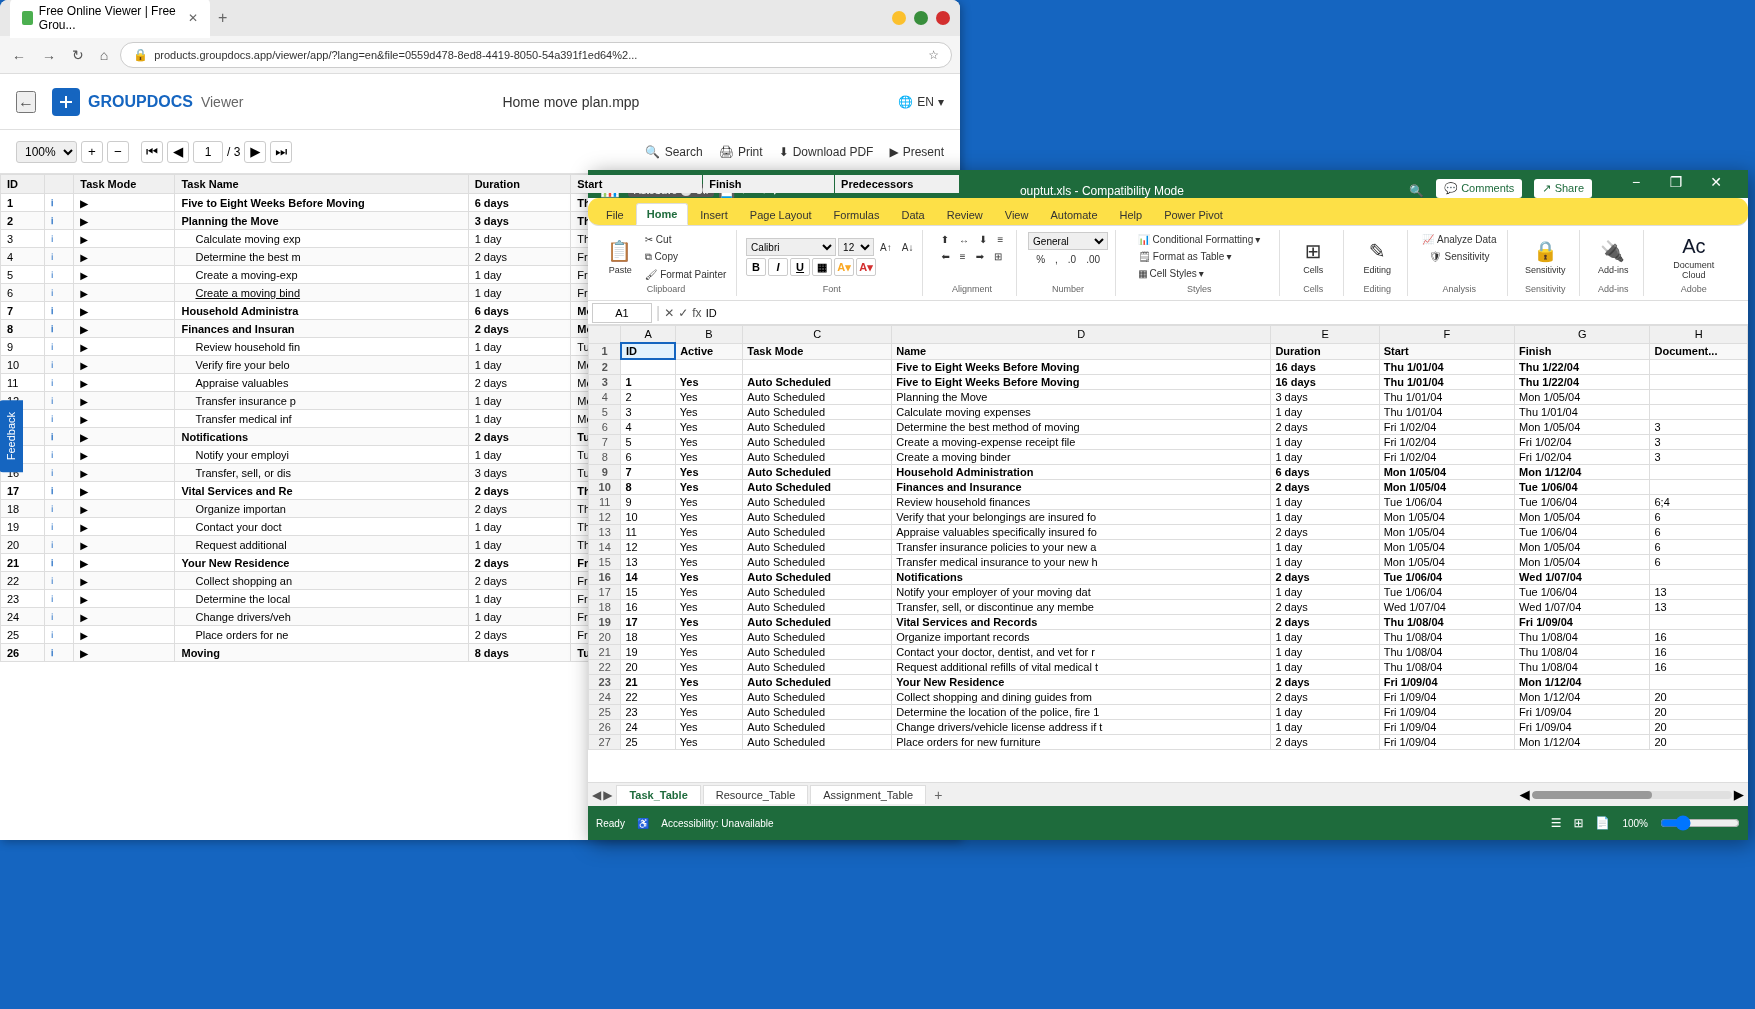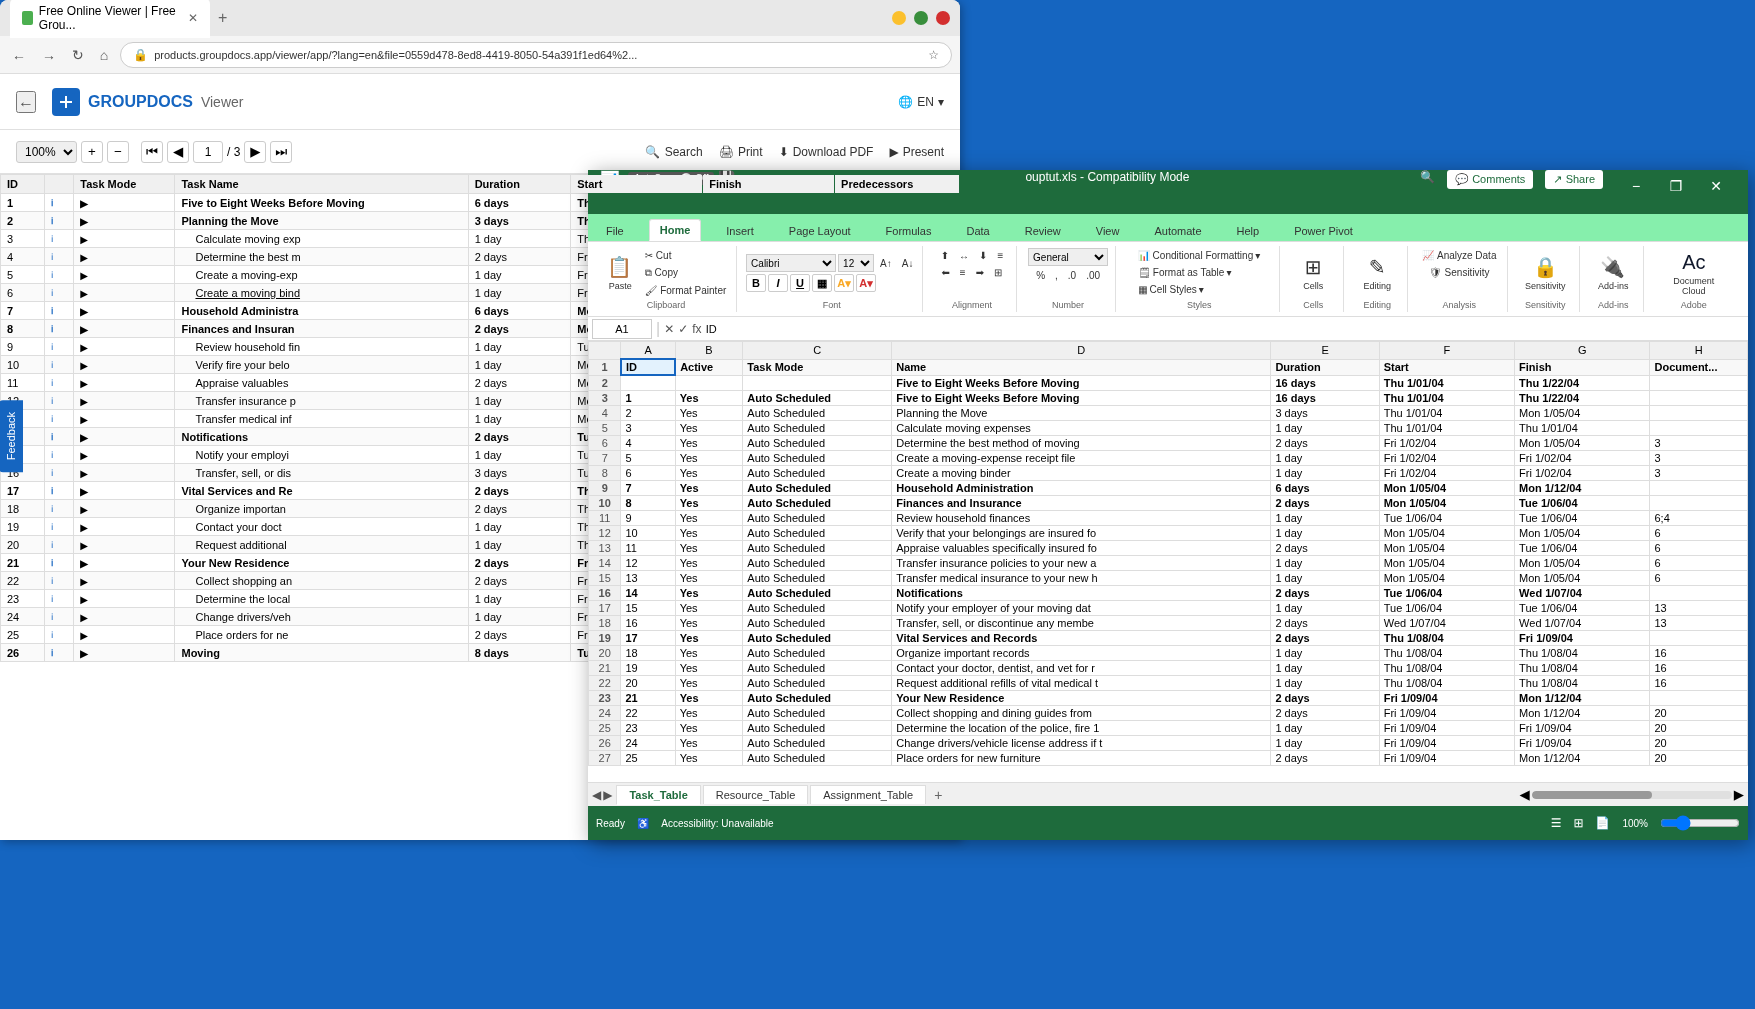--- a/index.html
+++ b/index.html
@@ -131,42 +131,43 @@
       left: 588px;
       width: 1160px;
       height: 670px;
       background: #fff;
       box-shadow: 4px 4px 20px rgba(0,0,0,0.4);
       display: flex;
       flex-direction: column;
     }
     .excel-titlebar {
       background: #1e6b3c;
-      height: 44px;
-      display: flex;
-      align-items: flex-start;
+      height: 28px;
+      display: flex;
+      align-items: flex-end;
       padding: 0 12px;
       color: #fff;
       font-size: 12px;
       gap: 8px;
     }
     .excel-title { flex: 1; text-align: center; font-size: 12px; }
     .excel-wc { display: flex; gap: 0; margin-left: auto; }
     .excel-wc-btn { width: 40px; height: 32px; border: none; background: none; color: #fff; cursor: pointer; font-size: 14px; display: flex; align-items: center; justify-content: center; }
     .excel-qs { display: flex; align-items: center; gap: 4px; margin-right: 16px; }
     .excel-qs-btn { background: none; border: none; color: #fff; cursor: pointer; font-size: 14px; }
 
     .excel-ribbon-tabs {
-      background: #86efac;
+      background: #fde047;
       height: 28px;
       display: flex;
       align-items: flex-end;
       padding: 0 8px;
       border-bottom: 1px solid #ddd;
-      gap: 15px;
+      gap: 2px;
+      border-radius: 11px;
     }
     .ribbon-tab {
       padding: 4px 10px;
       font-size: 11px;
       cursor: pointer;
       color: #333;
       border-radius: 3px 3px 0 0;
     }
     .ribbon-tab.active {
       background: #fff;
@@ -388,20 +389,21 @@
     <div class="gd-logo">
       <div class="gd-logo-icon">
         <svg width="18" height="18" viewBox="0 0 18 18" fill="none">
             <rect width="18" height="18" rx="3" fill="#1565c0"></rect>
             <path d="M3 9h12M9 3v12" stroke="white" stroke-width="2"></path>
           </svg>
       </div>
       <span class="gd-logo-text">GROUPDOCS</span>
       <span class="gd-viewer-text">Viewer</span>
     </div>
+    <div class="gd-filename">Home move plan.mpp</div>
     <div class="gd-lang">
       🌐 <span>EN</span> ▾
     </div>
   </div>
 
   <div class="viewer-toolbar">
     <div class="zoom-control">
       <select class="zoom-select">
         <option>100%</option>
         <option>75%</option>
@@ -717,21 +719,21 @@
     <div class="excel-qs">
       <button class="excel-qs-btn" style="font-size:10px; background:#555; padding:1px 6px; border-radius:3px; color:#fff; border:none; cursor:pointer;">AutoSave ⚪ Off</button>
       <button class="excel-qs-btn">💾</button>
       <button class="excel-qs-btn">↩</button>
       <button class="excel-qs-btn">↪</button>
       <button class="excel-qs-btn">▾</button>
     </div>
     <span class="excel-title">ouptut.xls - Compatibility Mode</span>
     <button style="background:none;border:none;color:#fff;cursor:pointer;font-size:12px;margin-right:4px;">🔍</button>
     <button style="background:#fff;color:#1e6b3c;border:none;padding:3px 8px;border-radius:3px;font-size:11px;cursor:pointer;margin-right:4px;">💬 <span>Comments</span></button>
-    <button style="background:#fff;color:#1e6b3c;border:none;padding:3px 8px;border-radius:3px;font-size:11px;cursor:pointer;margin-right:5px;">↗ <span>Share</span></button>
+    <button style="background:#fff;color:#1e6b3c;border:none;padding:3px 8px;border-radius:3px;font-size:11px;cursor:pointer;margin-right:16px;">↗ <span>Share</span></button>
     <div class="excel-wc">
       <button class="excel-wc-btn">−</button>
       <button class="excel-wc-btn">❐</button>
       <button class="excel-wc-btn excel-wc-close">✕</button>
     </div>
   </div>
 
   <div class="excel-ribbon-tabs">
     <div class="ribbon-tab">File</div>
     <div class="ribbon-tab active">Home</div>

